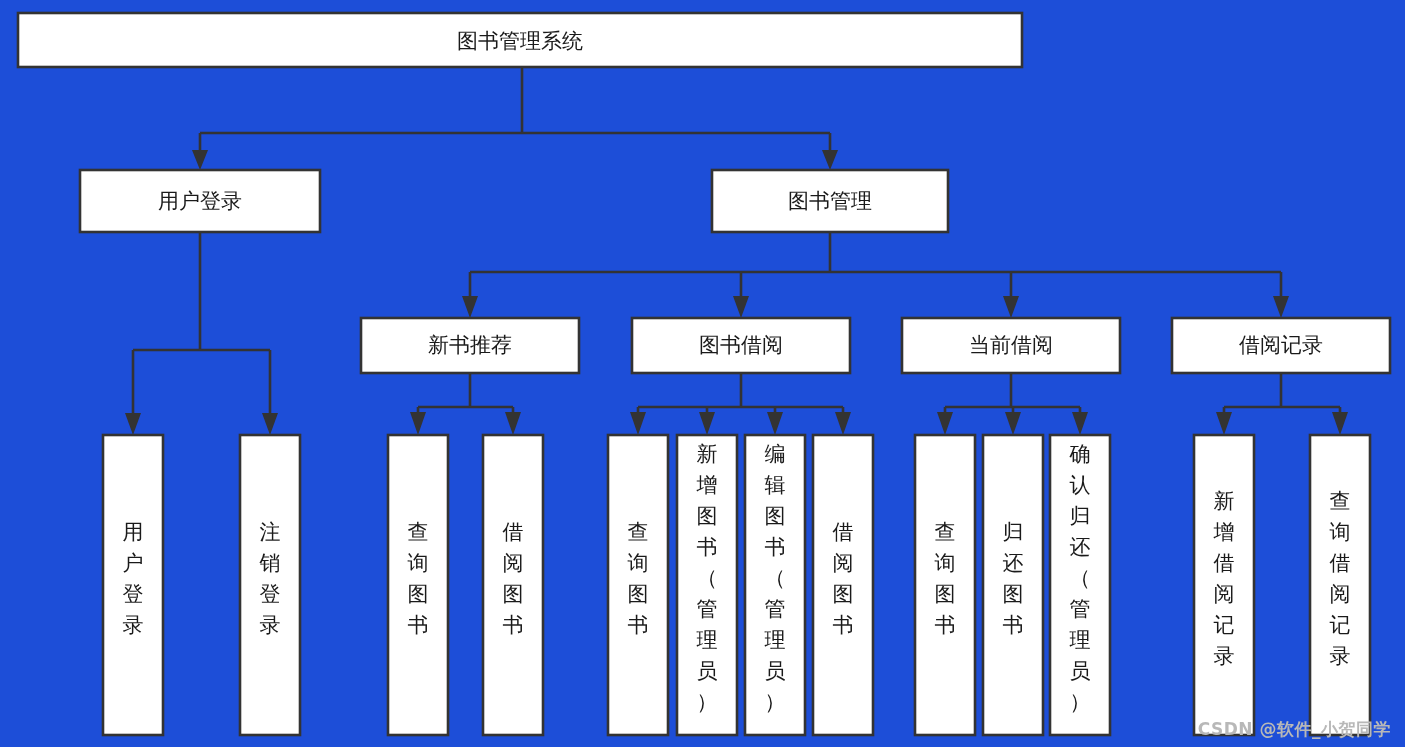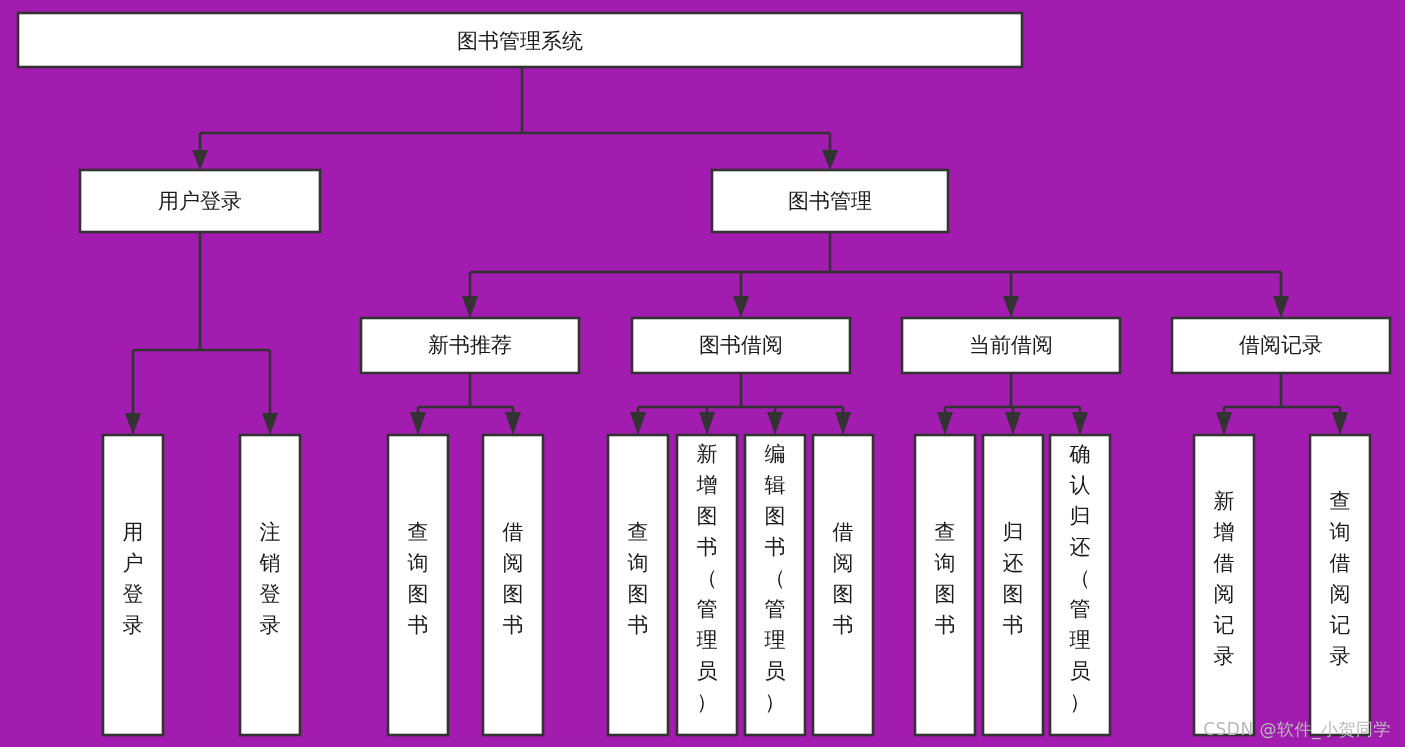--- a/index.html
+++ b/index.html
@@ -8,21 +8,21 @@
     padding: 0;
     background: #ffffff;
   }
   body {
     font-family: "DejaVu Sans", "Liberation Sans", sans-serif;
   }
   #diagram-root {
     position: relative;
     width: 1405px;
     height: 747px;
-    background: #a21caf;
+    background: #1d4ed8;
     overflow: hidden;
   }
   svg#flow {
     display: block;
     width: 1405px;
     height: 747px;
   }
   .node-box {
     fill: #ffffff;
     stroke: #333333;
@@ -54,20 +54,21 @@
   .watermark {
     position: absolute;
     right: 14px;
     bottom: 6px;
     font-family: "DejaVu Sans", "Liberation Sans", sans-serif;
     font-size: 17px;
     color: #b8b8b8;
     letter-spacing: 0.5px;
     white-space: nowrap;
     pointer-events: none;
+    font-weight: bold;
   }
 </style>
 </head>
 <body>
 
 <div id="diagram-root">
 
   <svg id="flow" viewBox="0 0 1405 747" xmlns="http://www.w3.org/2000/svg">
 
     <g>

